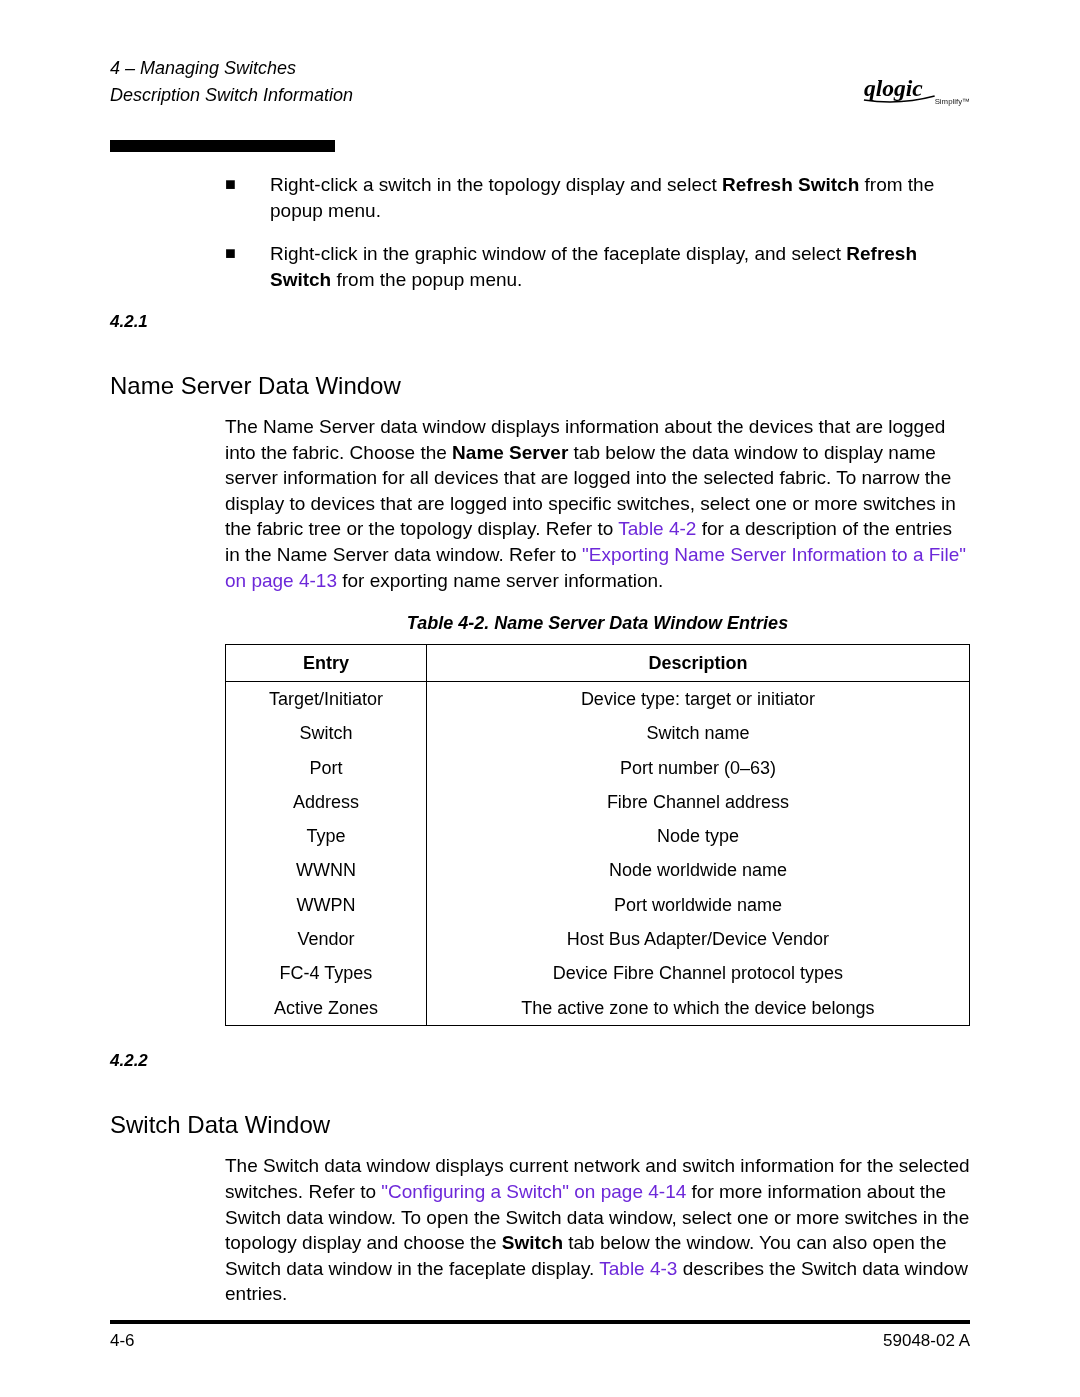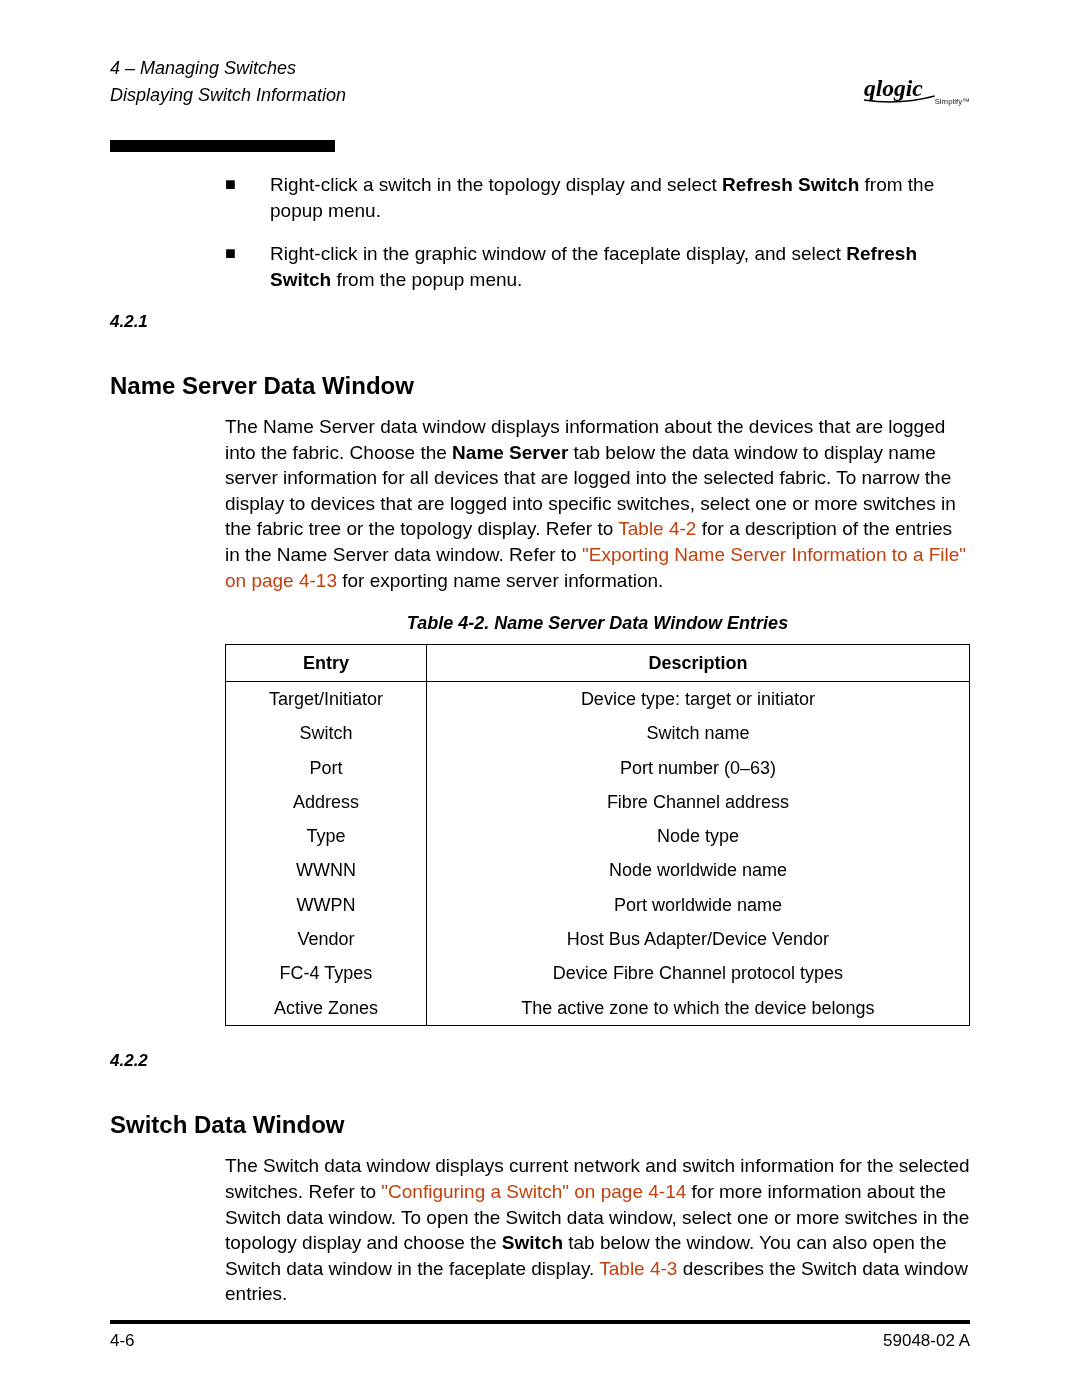--- a/index.html
+++ b/index.html
@@ -60,29 +60,29 @@
     }
     .section-num {
       font-style: italic;
       font-weight: bold;
       font-size: 17px;
       margin-left: -115px;
       margin-bottom: 4px;
     }
     h2.section-title {
       font-size: 24px;
-      font-weight: bold;
+      font-weight: normal;
       margin-left: -115px;
       margin-bottom: 12px;
       margin-top: 36px;
     }
     .para {
       margin-bottom: 18px;
     }
-    .link { color: #c2410c; }
+    .link { color: #6d28d9; }
     .bold { font-weight: bold; }
     .table-caption {
       text-align: center;
       font-style: italic;
       font-weight: bold;
       font-size: 18px;
       margin-bottom: 8px;
       margin-top: 16px;
     }
     table.data {
@@ -132,21 +132,21 @@
     }
     .col-entry { width: 27%; }
     .col-desc { width: 73%; }
   </style>
 </head>
 <body>
 
 <div class="page">
   <div class="header">
     <div class="breadcrumb-line">4 – Managing Switches</div>
-    <div class="breadcrumb-line">Displaying Switch Information</div>
+    <div class="breadcrumb-line">Description Switch Information</div>
     <div class="logo">
       <svg viewBox="0 0 140 60" width="110" height="50">
         <text x="5" y="30" font-family="cursive" font-style="italic" font-size="30" font-weight="bold" fill="#000">qlogic</text>
         <path d="M 5 35 Q 50 42 95 30" stroke="#000" stroke-width="2" fill="none"></path>
         <text x="95" y="40" font-family="Arial" font-size="10" fill="#222">Simplify™</text>
       </svg>
     </div>
   </div>
   <div class="black-bar"></div>
 

